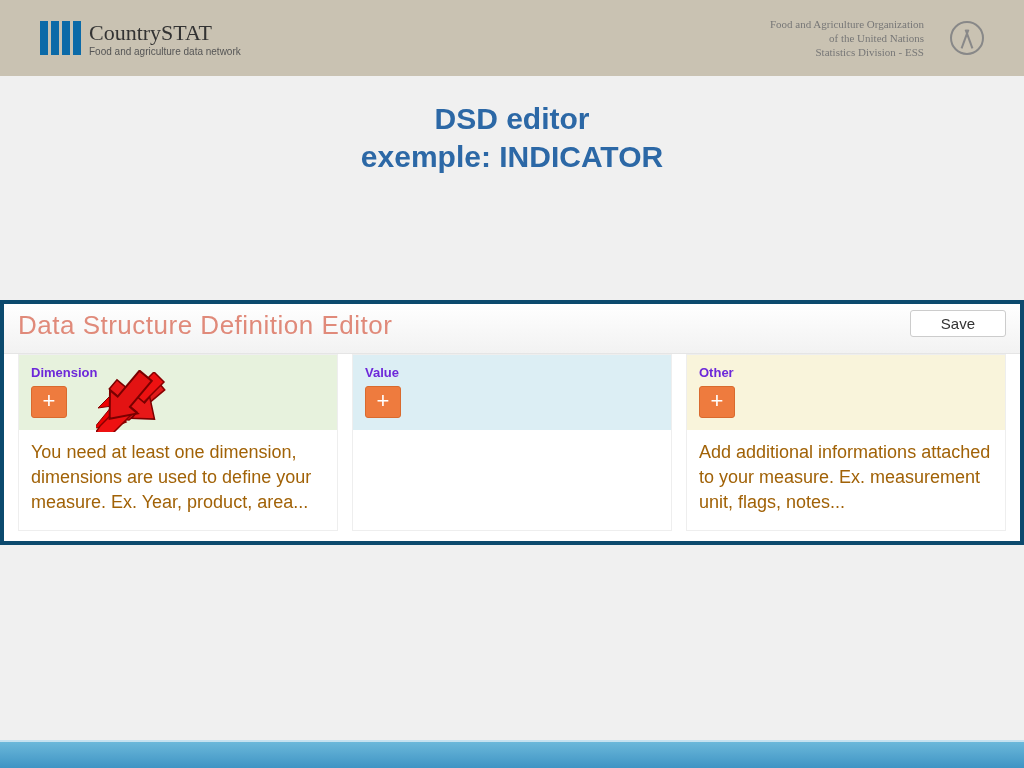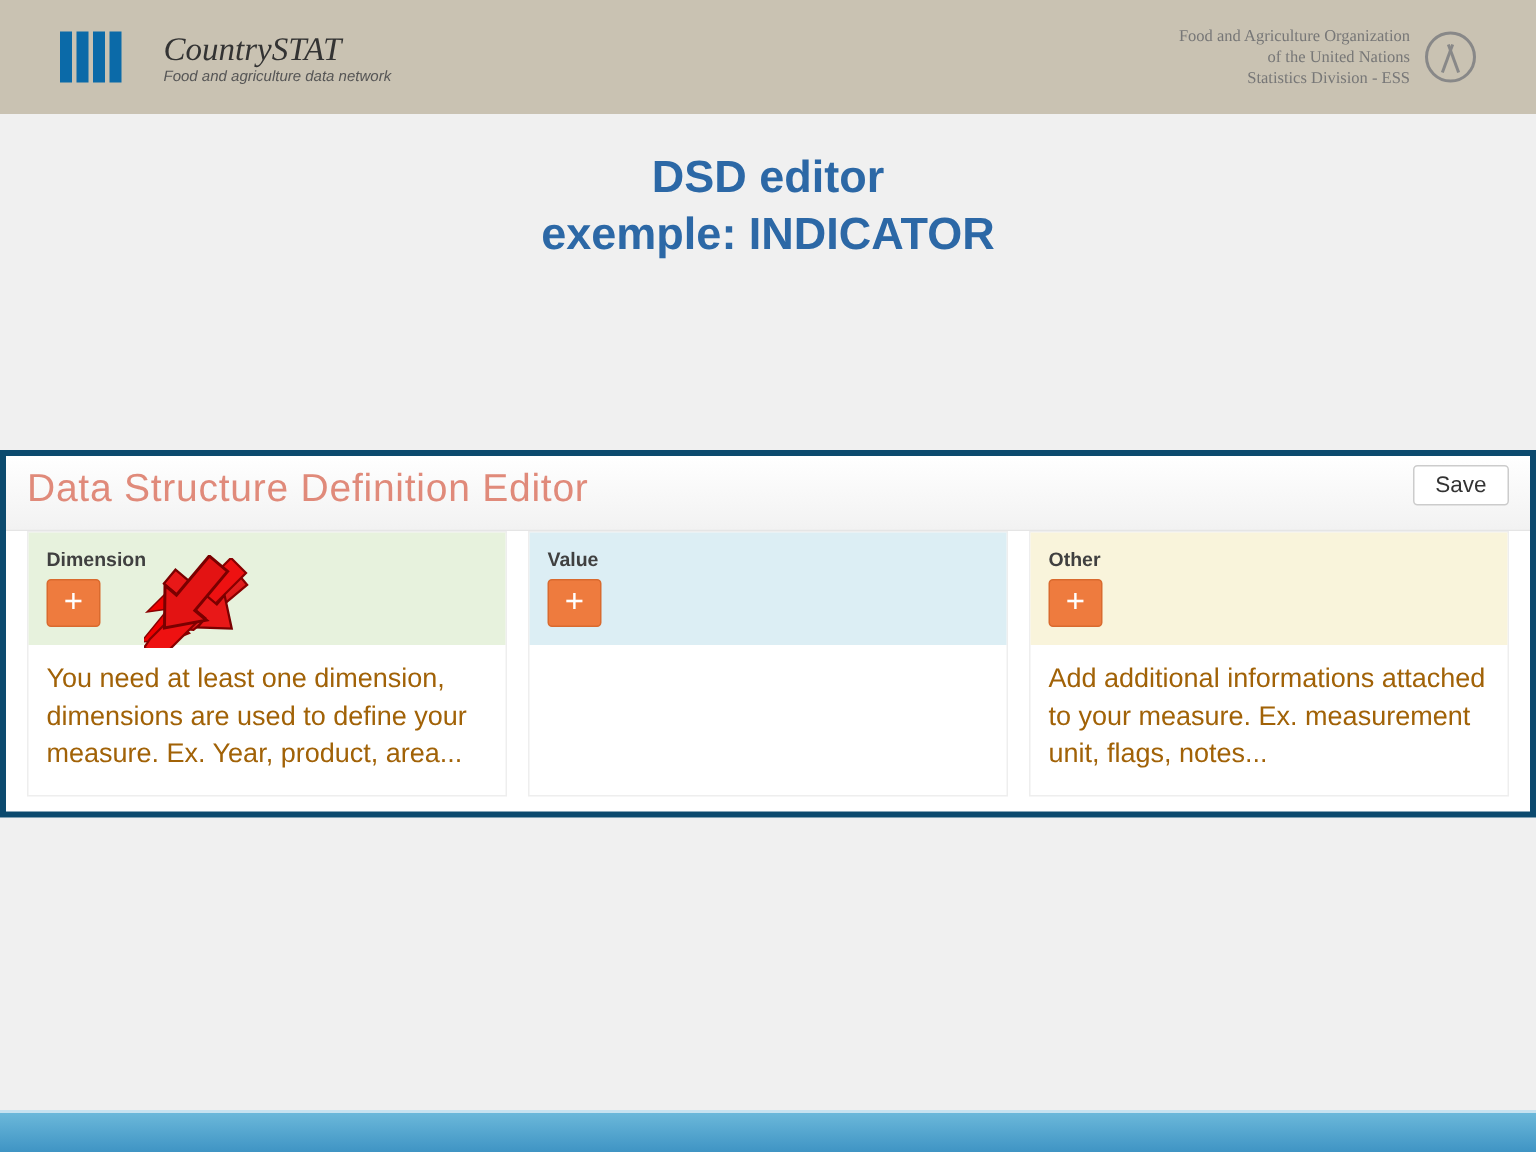--- a/index.html
+++ b/index.html
@@ -1,44 +1,44 @@
 <!DOCTYPE html>
 <html><head>
 <meta charset="utf-8">
 <style>
   * { box-sizing: border-box; margin: 0; padding: 0; }
   body { width: 1024px; height: 768px; background: #f0f0f0; font-family: Arial, Helvetica, sans-serif; overflow: hidden; position: relative; }
   
   .top-bar { height: 76px; background: #c9c2b2; display: flex; justify-content: space-between; align-items: center; padding: 0 40px; }
-  .logo-left { display: flex; align-items: center; gap: 28px; font-style: italic; }
+  .logo-left { display: flex; align-items: center; gap: 8px; }
   .logo-bars { display: flex; gap: 3px; }
   .logo-bars span { width: 8px; height: 34px; background: #0b6aa8; display: inline-block; }
   .logo-text { display: flex; flex-direction: column; }
   .logo-title { font-size: 22px; color: #333; font-family: Georgia, serif; }
   .logo-sub { font-size: 10px; color: #555; }
-  .fao-block { display: flex; align-items: center; gap: 10px; }
+  .fao-block { display: flex; align-items: center; gap: 26px; }
   .fao-text { text-align: right; color: #777; font-size: 11px; font-family: Georgia, serif; line-height: 1.3; }
   .fao-emblem { width: 34px; height: 34px; border: 2px solid #888; border-radius: 50%; display: flex; align-items: center; justify-content: center; font-size: 10px; color: #888; position: relative; }
   .fao-emblem::before { content:""; position:absolute; width:2px; height:20px; background:#888; transform:rotate(20deg); left:12px; top:6px;}
   .fao-emblem::after { content:""; position:absolute; width:2px; height:20px; background:#888; transform:rotate(-20deg); right:12px; top:6px;}
   
   .slide-title { text-align: center; margin-top: 24px; color: #2c68a6; font-weight: bold; font-size: 30px; font-family: Verdana, Geneva, sans-serif; line-height: 1.25; }
   
   .editor-panel { position: absolute; top: 300px; left: 0; right: 0; border: 4px solid #0c4a6e; background: #fff; padding-bottom: 10px; }
   .editor-head { display: flex; justify-content: space-between; align-items: flex-start; padding: 6px 14px 12px 14px; background: linear-gradient(#fff,#f2f2f2); border-bottom: 1px solid #e5e5e5; }
   .editor-title { color: #e08a7a; font-size: 26px; font-weight: 300; font-family: "Segoe UI", Arial, sans-serif; letter-spacing: 0.5px; }
-  .save-btn { background: #fff; border: 1px solid #ccc; border-radius: 3px; padding: 4px 14px; font-size: 15px; color: #333; cursor: pointer; }
+  .save-btn { background: #fff; border: 1px solid #ccc; border-radius: 3px; padding: 4px 30px; font-size: 15px; color: #333; cursor: pointer; }
   
   .cols { display: flex; gap: 14px; padding: 0 14px; }
   .col { flex: 1; background: #fff; border: 1px solid #eee; }
   .col-head { padding: 10px 12px 12px 12px; position: relative; }
   .col-head.dim { background: #e7f2dd; }
   .col-head.val { background: #dceef4; }
   .col-head.oth { background: #f9f4db; }
-  .col-label { font-weight: bold; font-size: 13px; color: #404040; }
+  .col-label { font-weight: bold; font-size: 13px; color: #6d28d9; }
   .add-btn { width: 36px; height: 32px; background: #ee7b3e; border: 1px solid #d96a2e; border-radius: 3px; margin-top: 6px; color: #fff; font-size: 22px; line-height: 28px; text-align: center; cursor: pointer; }
   .col-desc { padding: 10px 12px 14px 12px; font-size: 18px; color: #a16207; line-height: 1.4; }
   
   .arrow { position: absolute; top: 372px; left: 96px; z-index: 10; pointer-events: none; }
   
   .footer-bar { position: absolute; bottom: 0; left: 0; right: 0; height: 28px; background: linear-gradient(#6bb8da,#3f94c4); border-top: 2px solid #c6e2f0; }
 </style>
 </head>
 <body>
 

